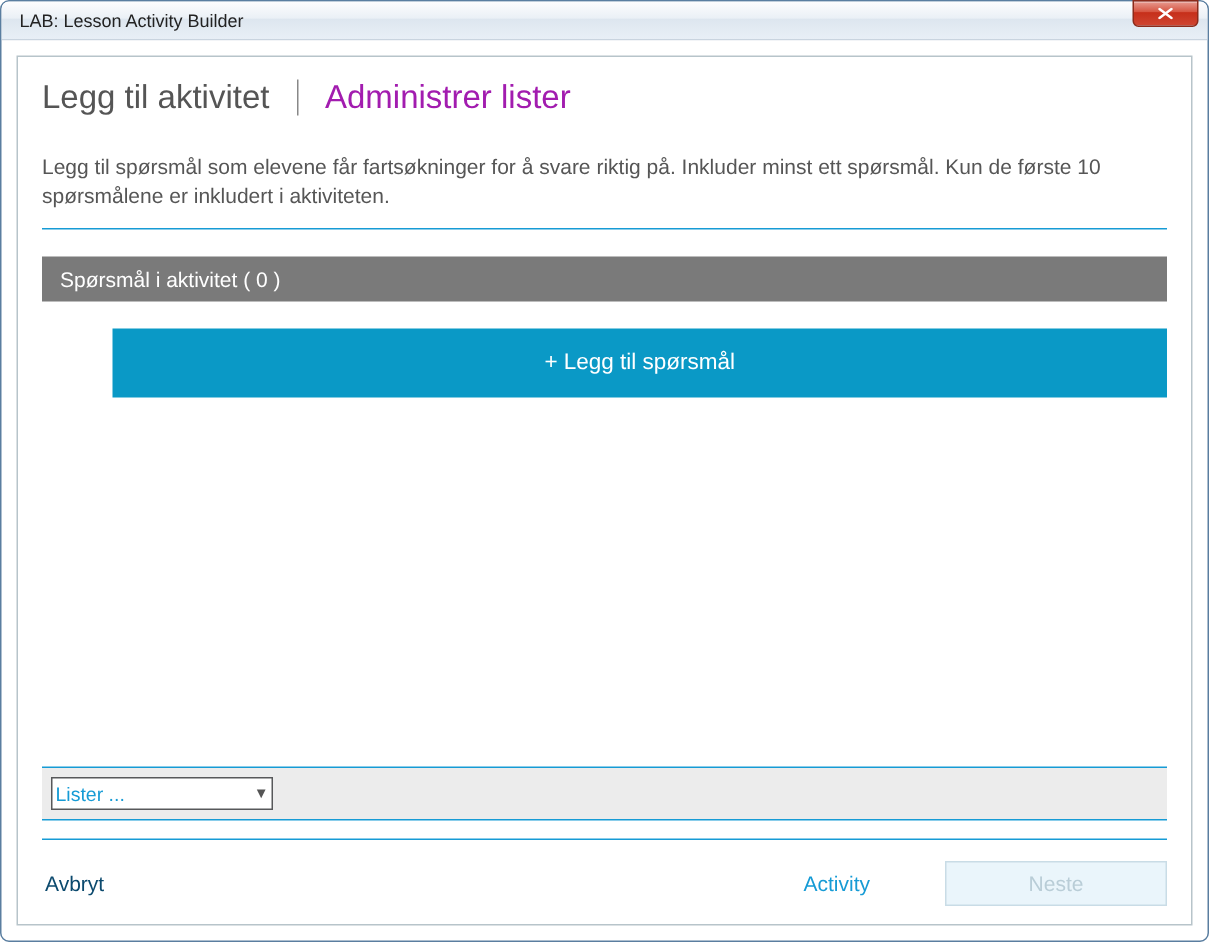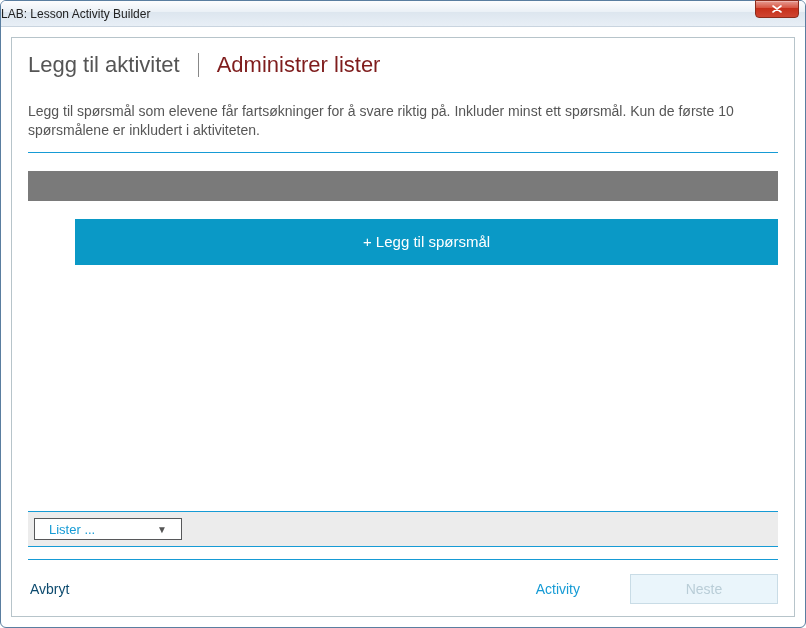--- a/index.html
+++ b/index.html
@@ -23,21 +23,21 @@
       position: relative;
       display: flex;
       flex-direction: column;
     }
     .titlebar {
       height: 26px;
       background: linear-gradient(to bottom, #fdfdfe 0%, #eaf0f6 45%, #dde6ef 46%, #e8eff6 100%);
       border-bottom: 1px solid #c9d4df;
       display: flex;
       align-items: center;
-      padding: 0 4px 0 0;
+      padding: 0 4px 0 12px;
       border-radius: 5px 5px 0 0;
       position: relative;
     }
     .titlebar-title {
       font-size: 12px;
       color: #222;
       flex: 1;
     }
     .close-btn {
       width: 44px;
@@ -87,21 +87,21 @@
     .tab-active {
       color: #555;
     }
     .tab-sep {
       width: 1px;
       height: 24px;
       background: #888;
       margin: 0 18px;
     }
     .tab-inactive {
-      color: #7f1d1d;
+      color: #a21caf;
     }
     .description {
       font-size: 14px;
       color: #565656;
       line-height: 1.35;
       margin-bottom: 12px;
     }
     .hr {
       height: 1px;
       background: #169bd5;
@@ -148,21 +148,21 @@
       align-items: center;
       padding: 0 6px;
     }
     .dropdown {
       width: 148px;
       height: 22px;
       border: 1px solid #57585a;
       background: #fff;
       display: flex;
       align-items: center;
-      padding: 0 14px;
+      padding: 0 2px;
       font-size: 13px;
       color: #169bd5;
       cursor: pointer;
       position: relative;
     }
     .dropdown-label {
       flex: 1;
     }
     .dropdown-arrow {
       color: #555;
@@ -230,20 +230,21 @@
         <div class="tab-sep"></div>
         <div class="tab tab-inactive">Administrer lister</div>
       </div>
 
       <div class="description">Legg til spørsmål som elevene får fartsøkninger for å svare riktig på. Inkluder minst ett spørsmål. Kun de første 10 spørsmålene er inkludert i aktiviteten.</div>
 
       <div class="hr"></div>
       <div class="spacer-18"></div>
 
       <div class="table-header">
+        <div class="th-left">Spørsmål i aktivitet ( 0 )</div>
       </div>
 
       <div class="gap-row"></div>
 
       <div class="add-question">
         <span>+ Legg til spørsmål</span>
       </div>
 
       <div class="middle-flex"></div>
 

